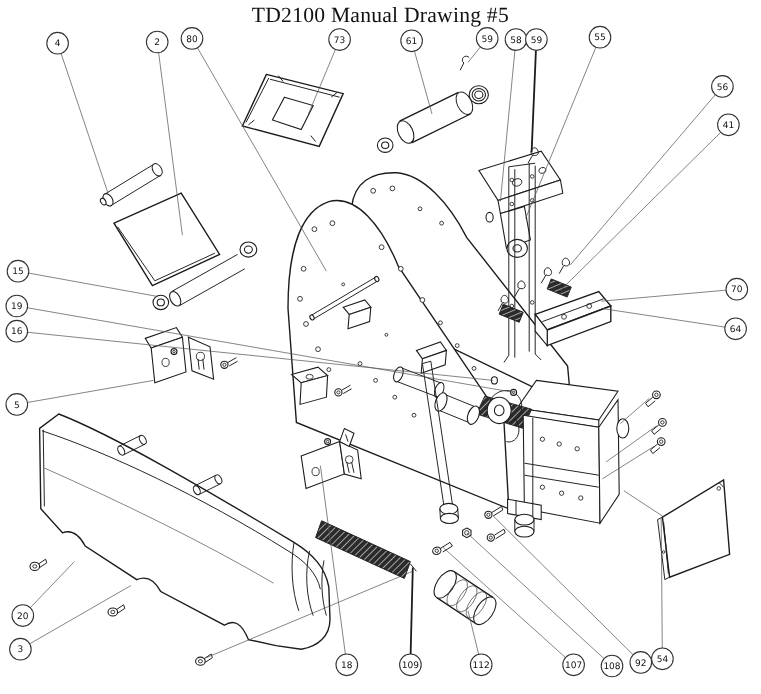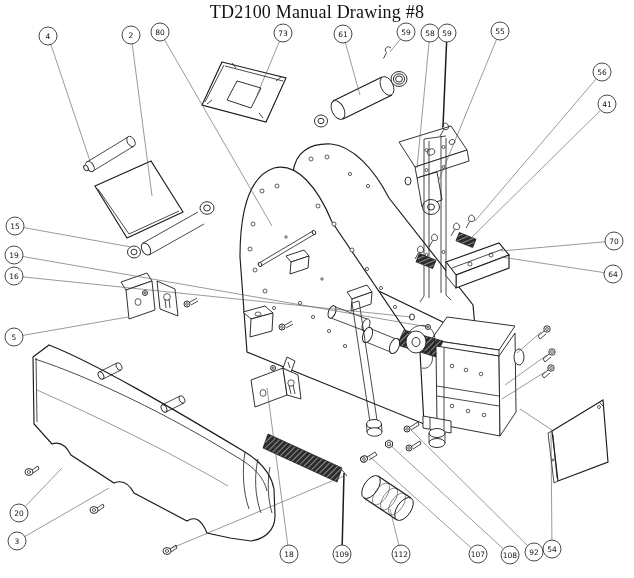--- a/index.html
+++ b/index.html
@@ -15,21 +15,21 @@
   .wh2{fill:#fff;stroke:#1c1c1c;stroke-width:1.15;}
   .hole{fill:#fff;stroke:#1c1c1c;stroke-width:.7;}
   .leader{stroke:#555;stroke-width:.6;fill:none;}
   .balloon{fill:#fff;stroke:#333;stroke-width:.9;}
   .balloon-txt{font-family:"DejaVu Sans",sans-serif;font-size:7.5px;fill:#111;text-anchor:middle;}
 </style>
 </head>
 <body>
 
 <div id="page">
-  <div id="title">TD2100 Manual Drawing #8</div>
+  <div id="title">TD2100 Manual Drawing #5</div>
 
   <svg width="634" height="578" viewBox="0 0 634 578">
     <defs>
       <pattern id="coil" width="4" height="4" patternUnits="userSpaceOnUse" patternTransform="rotate(45)">
         <rect width="4" height="4" fill="#2b2b2b"></rect>
         <line x1="0" y1="0" x2="0" y2="4" stroke="#e0e0e0" stroke-width="1.1"></line>
       </pattern>
     </defs>
 
     <g>

